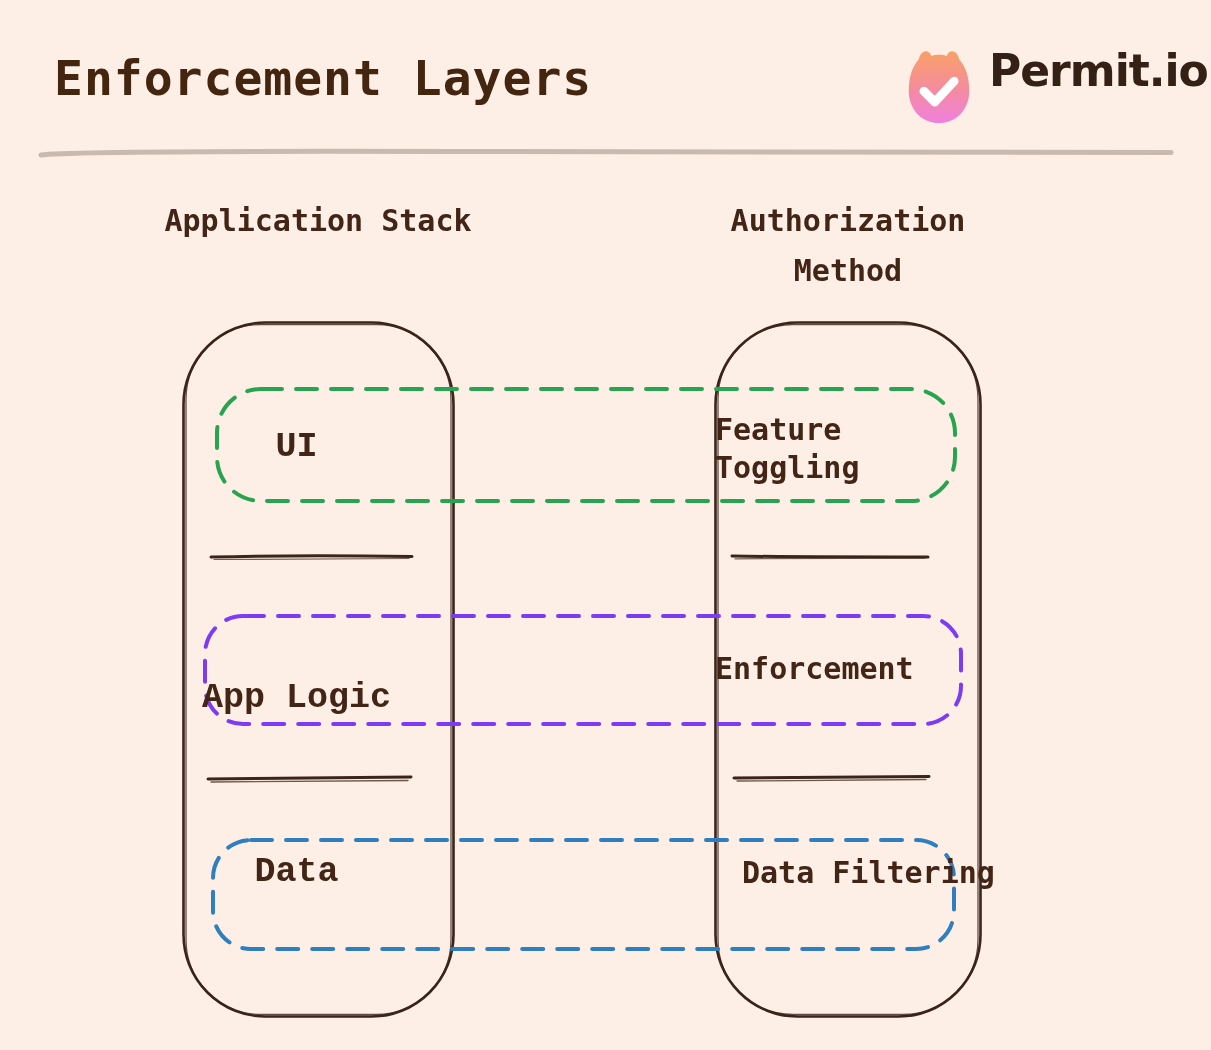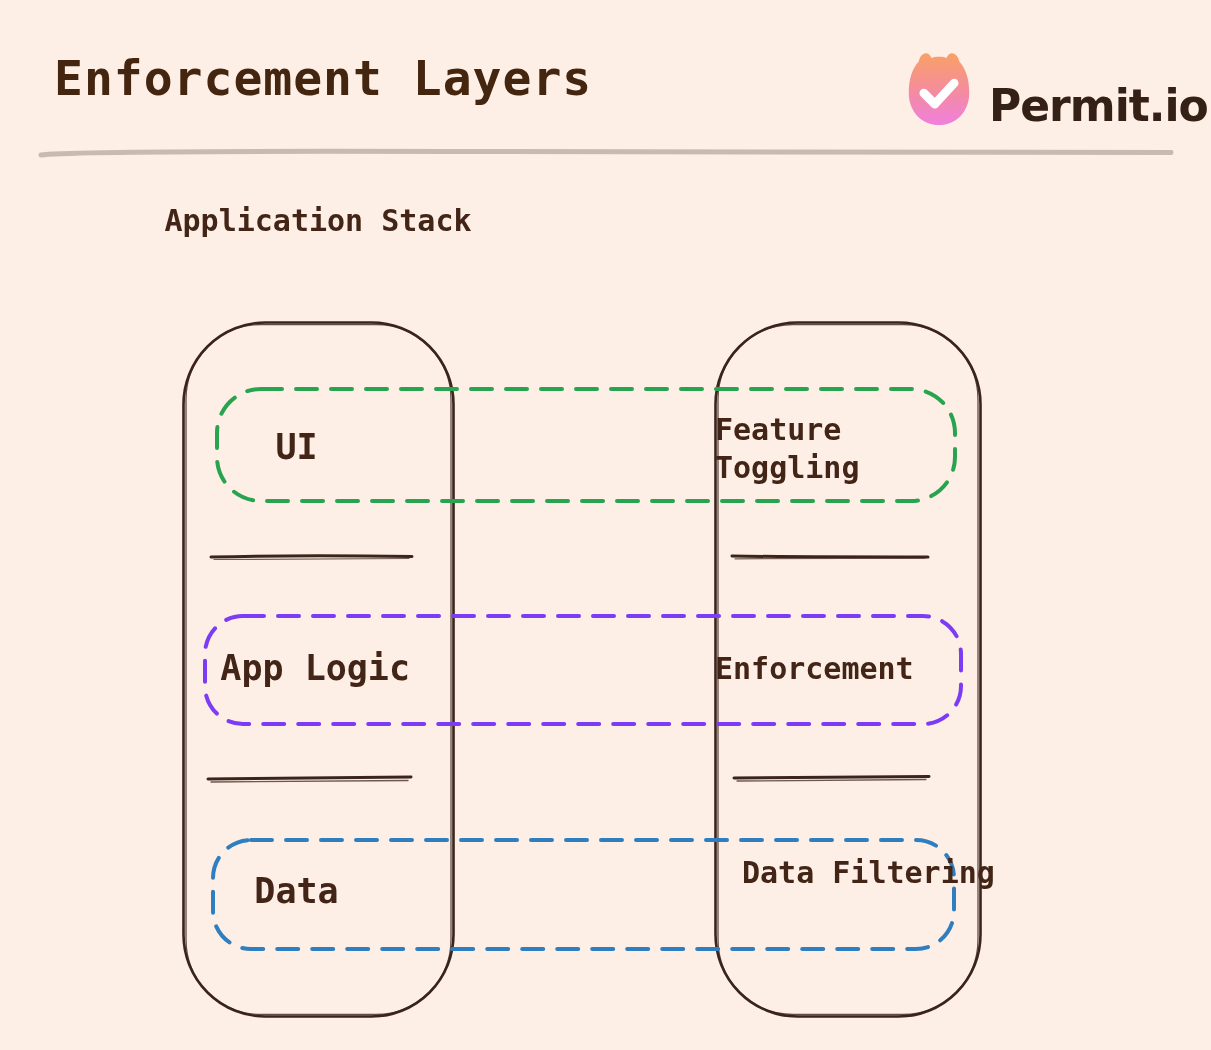--- a/index.html
+++ b/index.html
@@ -26,21 +26,21 @@
     color: #44250f;
     white-space: nowrap;
     text-align: right;
   }
   .brand {
     left: 897px;
     top: 45px;
     width: 280px;
     height: 86px;
     display: flex;
-    align-items: flex-end;
+    align-items: flex-start;
     gap: 8px;
   }
   .brand-icon { width: 84px; height: 84px; flex: 0 0 auto; }
   .brand-wordmark {
     font-family: "DejaVu Sans", sans-serif;
     font-weight: bold;
     font-size: 44px;
     letter-spacing: -1px;
     color: #342015;
     white-space: nowrap;
@@ -55,20 +55,21 @@
   }
   .col-header.left  { left: 138px; }
   .col-header.right { left: 668px; }
   .stack-label {
     left: 183px;
     width: 227px;
     text-align: center;
     font-size: 35px;
     font-weight: bold;
     line-height: 44px;
+    font-family: Liberation Mono, monospace;
   }
   .method-label {
     left: 715px;
     width: 266px;
     text-align: left;
     font-size: 30px;
     font-weight: bold;
     line-height: 38px;
   }
   .artwork { left: 0; top: 0; width: 1211px; height: 1050px; }
@@ -90,20 +91,21 @@
         </linearGradient>
       </defs>
       <path d="M14,55 C14,38 18,26 26,17 C28,6 38,4 41,13 C44,11 56,11 59,13 C62,4 72,6 74,17
                C82,26 86,38 86,55 C86,77 70,93 50,93 C30,93 14,77 14,55 Z" fill="url(#catGrad)"></path>
       <path d="M32,55 L45,68 L68,43" fill="none" stroke="#FFFFFF" stroke-width="10.5" stroke-linecap="round" stroke-linejoin="round"></path>
     </svg>
     <div class="brand-wordmark">Permit.io</div>
   </div>
 
   <div class="abs col-header left">Application Stack</div>
+  <div class="abs col-header right">Authorization Method</div>
 
   <svg class="abs artwork" viewBox="0 0 1211 1050">
 
     <path d="M41,155 C60,152 250,151 450,151.5 C750,152 1010,151 1171,152.5" fill="none" stroke="#C9B9AE" stroke-width="5" stroke-linecap="round"></path>
 
     <rect x="183.5" y="322.5" width="270" height="694" rx="82" fill="none" stroke="#3A241B" stroke-width="2.6"></rect>
     <rect x="186" y="324.5" width="265" height="690" rx="75" fill="none" stroke="#3A241B" stroke-width="1.3" opacity="0.8"></rect>
 
     <rect x="715.5" y="322.5" width="265" height="694" rx="82" fill="none" stroke="#3A241B" stroke-width="2.6"></rect>
     <rect x="718" y="324.5" width="260" height="690" rx="75" fill="none" stroke="#3A241B" stroke-width="1.3" opacity="0.8"></rect>
@@ -118,20 +120,20 @@
     <path d="M737,781 L926,779.5" fill="none" stroke="#3A241B" stroke-width="1.3" stroke-linecap="round" opacity="0.75"></path>
 
     <rect x="217" y="389" width="738" height="112" rx="44" fill="none" stroke="#28A34F" stroke-width="4" stroke-dasharray="21 14" stroke-linecap="round"></rect>
 
     <rect x="205" y="616" width="756" height="108" rx="38" fill="none" stroke="#7C3BF4" stroke-width="4" stroke-dasharray="21 14" stroke-linecap="round"></rect>
 
     <rect x="213" y="840" width="741" height="109" rx="38" fill="none" stroke="#2F7EC0" stroke-width="4" stroke-dasharray="21 14" stroke-linecap="round"></rect>
   </svg>
 
   <div class="abs stack-label" style="top:425px;">UI</div>
-  <div class="abs stack-label" style="top:646px;text-align:right;">App Logic</div>
-  <div class="abs stack-label" style="top:869px;">Data</div>
+  <div class="abs stack-label" style="top:676px;">App Logic</div>
+  <div class="abs stack-label" style="top:850px;">Data</div>
 
   <div class="abs method-label" style="top:411px;">Feature Toggling</div>
   <div class="abs method-label" style="top:650px;">Enforcement</div>
   <div class="abs method-label" style="top:854px;padding-left:27px;">Data Filtering</div>
 
 </div>
 
 </body></html>

